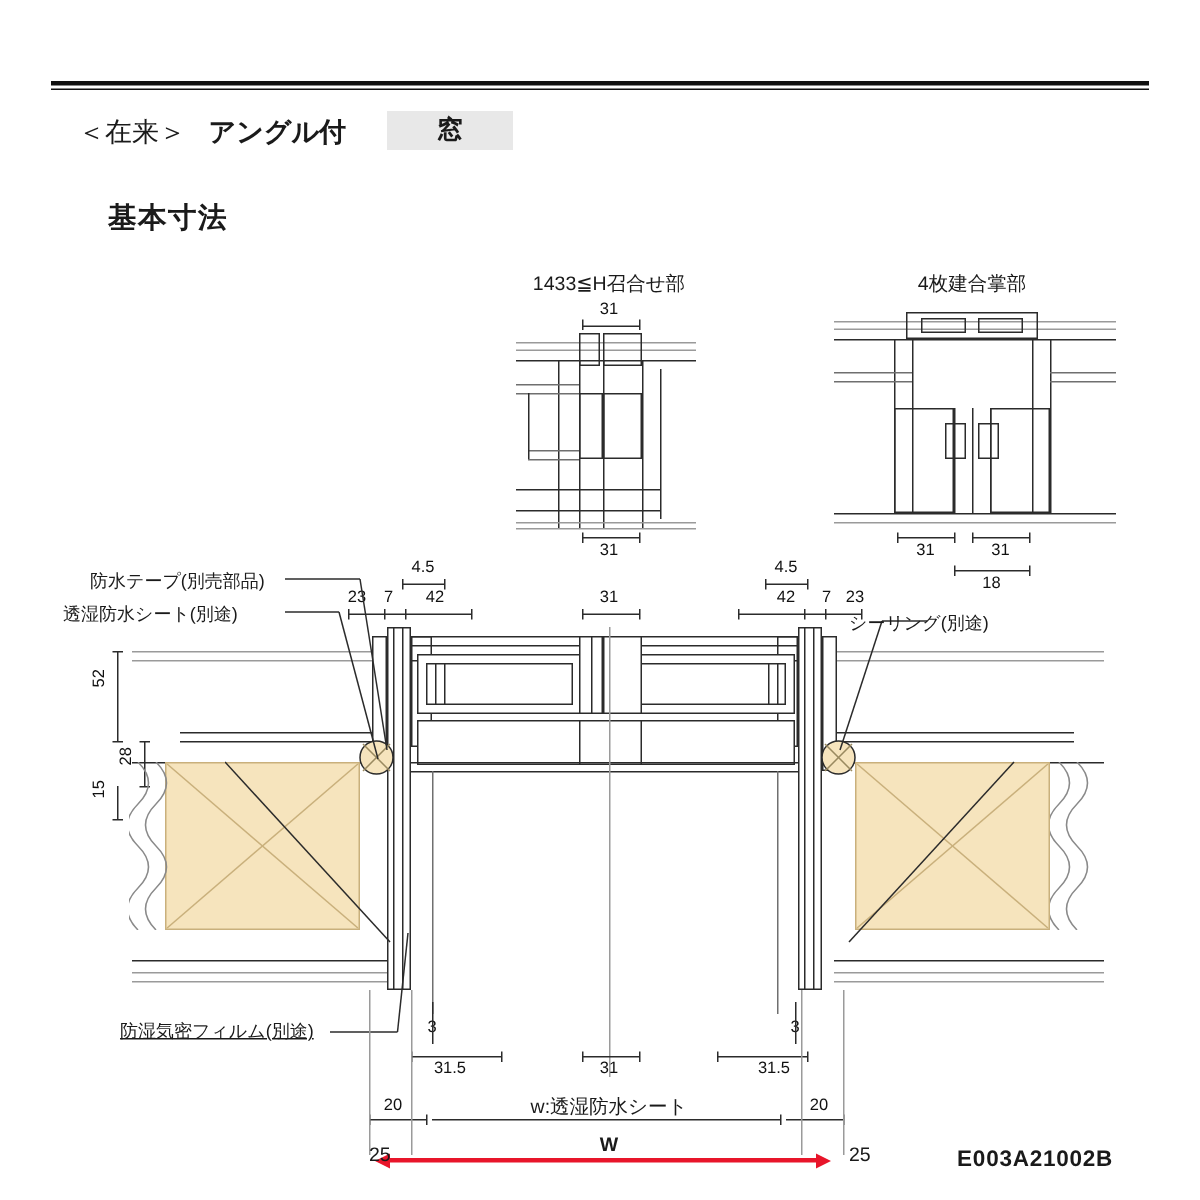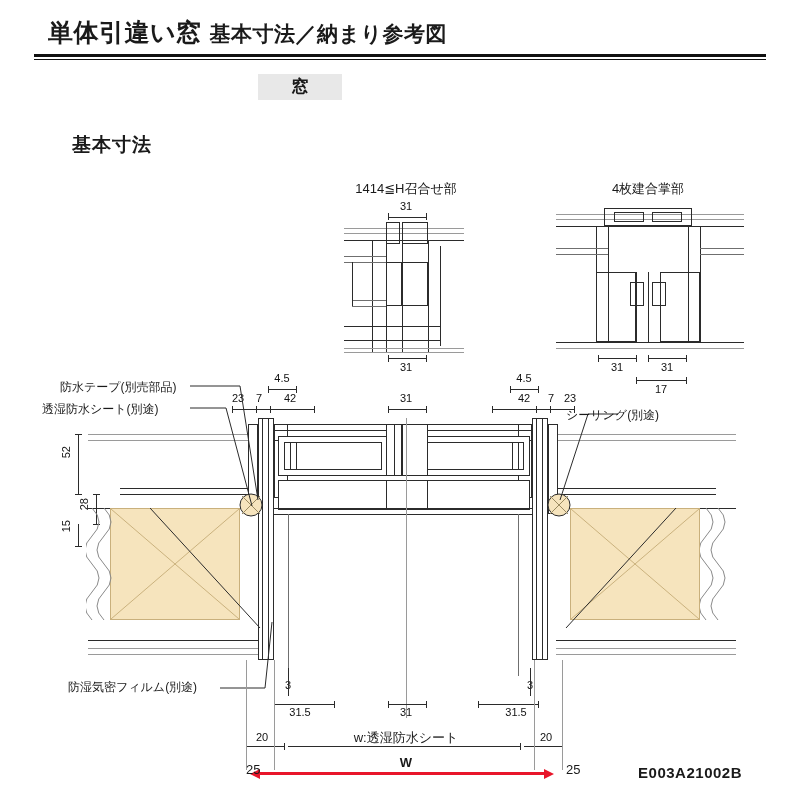--- a/index.html
+++ b/index.html
@@ -38,33 +38,34 @@
   .tickh{position:absolute;height:1px;width:7px;background:#2b2b2b;}
   .redbar{position:absolute;height:3px;background:#e8152a;}
   .redtip{position:absolute;width:0;height:0;border-top:5px solid transparent;border-bottom:5px solid transparent;}
   .code{position:absolute;right:58px;top:764px;font-size:15px;font-weight:bold;letter-spacing:0.5px;}
 </style>
 </head>
 <body>
 
 <div class="page">
 
-  <div class="title">
-    <span>単体引違い窓</span><span class="sub">基本寸法／納まり参考図</span>
-  </div>
   <div class="rule"></div>
   <div class="rule2"></div>
 
+  <div class="kind">
+    <span>＜在来＞</span>
+    <span class="b" style="margin-left:10px">アングル付</span>
+  </div>
   <div class="chip">
     <span>窓</span>
   </div>
 
   <div class="section">基本寸法</div>
 
-  <div class="lbl13 c" style="left:406px;top:180px;">1414≦H召合せ部</div>
+  <div class="lbl13 c" style="left:406px;top:180px;">1433≦H召合せ部</div>
   <div class="lbl c" style="left:406px;top:200px;">31</div>
 
   <div class="dim" style="left:388px;top:217px;width:38px;"></div>
   <div class="tick" style="left:388px;top:213px;"></div>
   <div class="tick" style="left:426px;top:213px;"></div>
 
   <div class="lnt" style="left:344px;top:228px;width:120px;height:1px;"></div>
   <div class="lnt" style="left:344px;top:233px;width:120px;height:1px;"></div>
   <div class="ln" style="left:344px;top:240px;width:120px;height:1px;"></div>
   <div class="box" style="left:386px;top:222px;width:14px;height:22px;"></div>
@@ -130,21 +131,21 @@
   <div class="lbl c" style="left:617px;top:361px;">31</div>
 
   <div class="dim" style="left:648px;top:358px;width:38px;"></div>
   <div class="tick" style="left:648px;top:355px;"></div>
   <div class="tick" style="left:686px;top:355px;"></div>
   <div class="lbl c" style="left:667px;top:361px;">31</div>
 
   <div class="dim" style="left:636px;top:380px;width:50px;"></div>
   <div class="tick" style="left:636px;top:377px;"></div>
   <div class="tick" style="left:686px;top:377px;"></div>
-  <div class="lbl c" style="left:661px;top:383px;">17</div>
+  <div class="lbl c" style="left:661px;top:383px;">18</div>
 
   <div class="dim" style="left:232px;top:409px;width:24px;"></div>
   <div class="tick" style="left:232px;top:406px;"></div>
   <div class="tick" style="left:256px;top:406px;"></div>
   <div class="lbl c" style="left:238px;top:392px;">23</div>
   <div class="lbl c" style="left:259px;top:392px;">7</div>
   <div class="dim" style="left:256px;top:409px;width:14px;"></div>
   <div class="tick" style="left:270px;top:406px;"></div>
   <div class="dim" style="left:270px;top:409px;width:44px;"></div>
   <div class="tick" style="left:314px;top:406px;"></div>
@@ -295,21 +296,21 @@
   </svg>
   <svg style="position:absolute;left:150px;top:500px;width:130px;height:140px;" viewBox="0 0 130 140">
     <line x1="0" y1="8" x2="110" y2="128" stroke="#2b2b2b" stroke-width="1"></line>
   </svg>
   <svg style="position:absolute;left:556px;top:500px;width:130px;height:140px;" viewBox="0 0 130 140">
     <line x1="120" y1="8" x2="10" y2="128" stroke="#2b2b2b" stroke-width="1"></line>
   </svg>
 
   <div class="note" style="left:60px;top:379px;">防水テープ(別売部品)</div>
   <div class="note" style="left:42px;top:401px;">透湿防水シート(別途)</div>
-  <div class="note" style="left:68px;top:679px;">防湿気密フィルム(別途)</div>
+  <div class="note" style="left:80px;top:679px;text-decoration:underline;">防湿気密フィルム(別途)</div>
   <div class="note" style="left:566px;top:407px;">シーリング(別途)</div>
 
   <div class="lbl c" style="left:288px;top:679px;">3</div>
   <div class="lbl c" style="left:530px;top:679px;">3</div>
   <div class="dimv" style="left:288px;top:668px;height:28px;"></div>
   <div class="dimv" style="left:530px;top:668px;height:28px;"></div>
 
   <div class="dim" style="left:274px;top:704px;width:60px;"></div>
   <div class="tick" style="left:274px;top:701px;"></div>
   <div class="tick" style="left:334px;top:701px;"></div>

